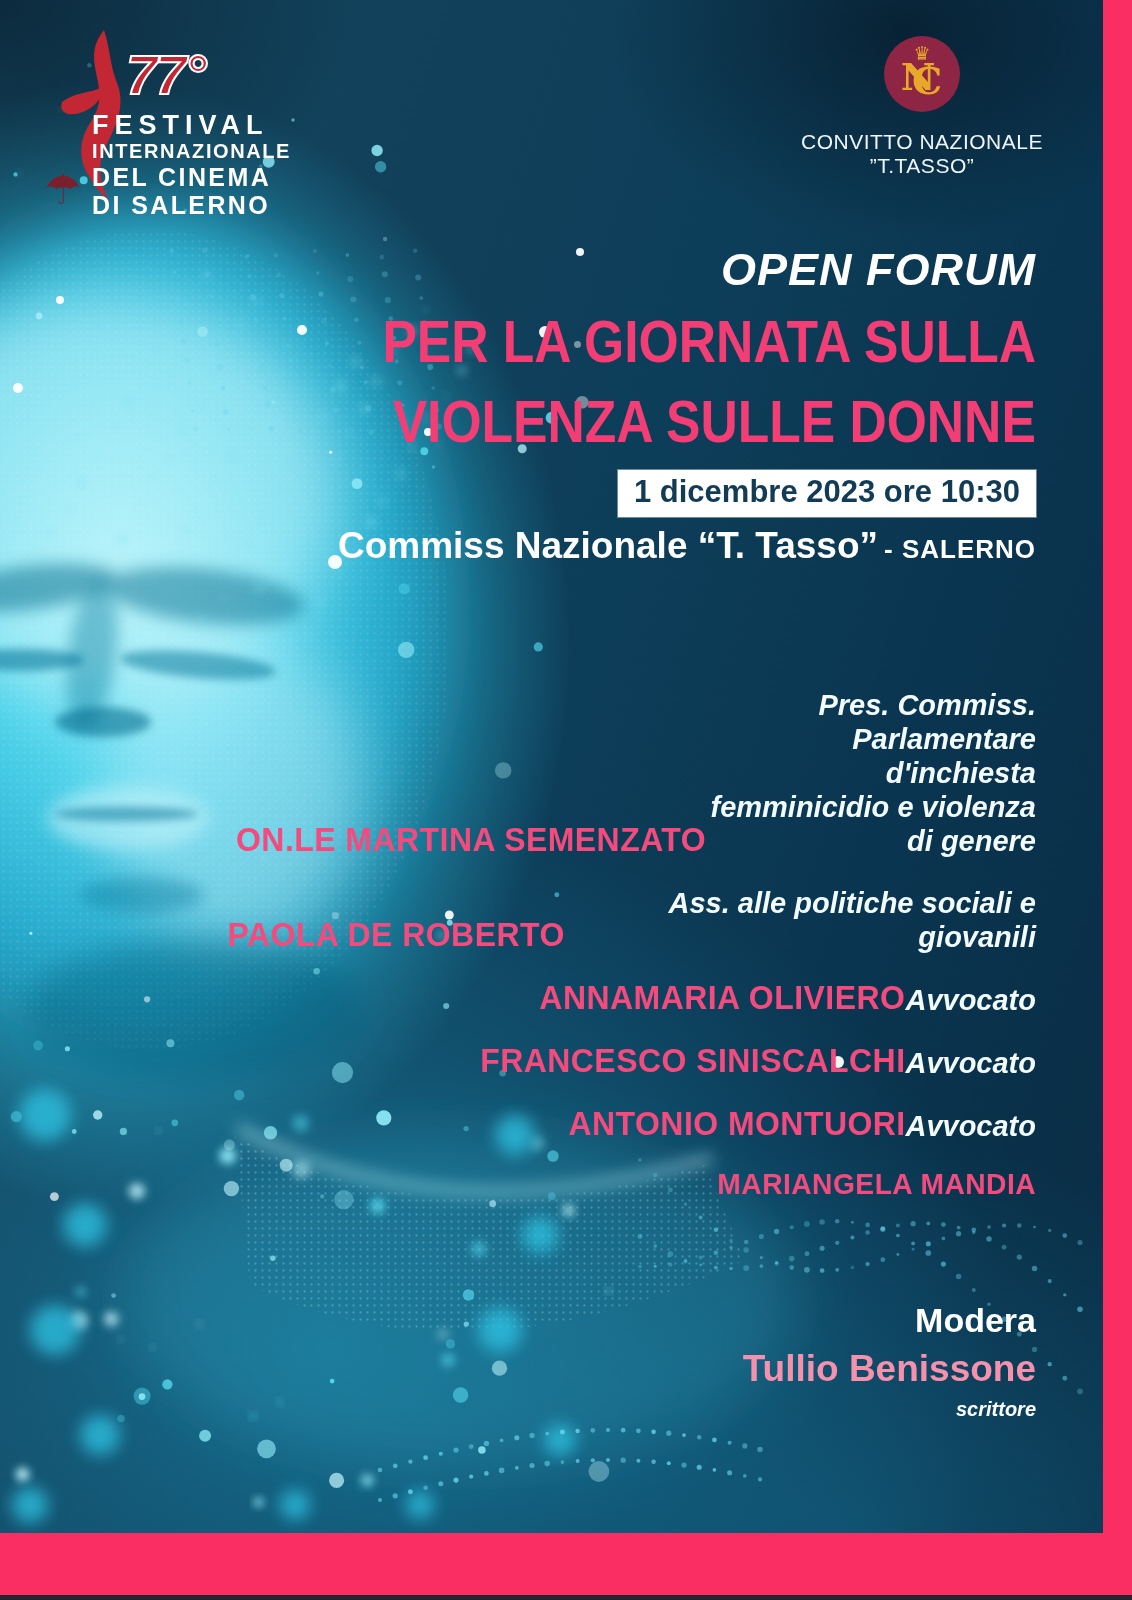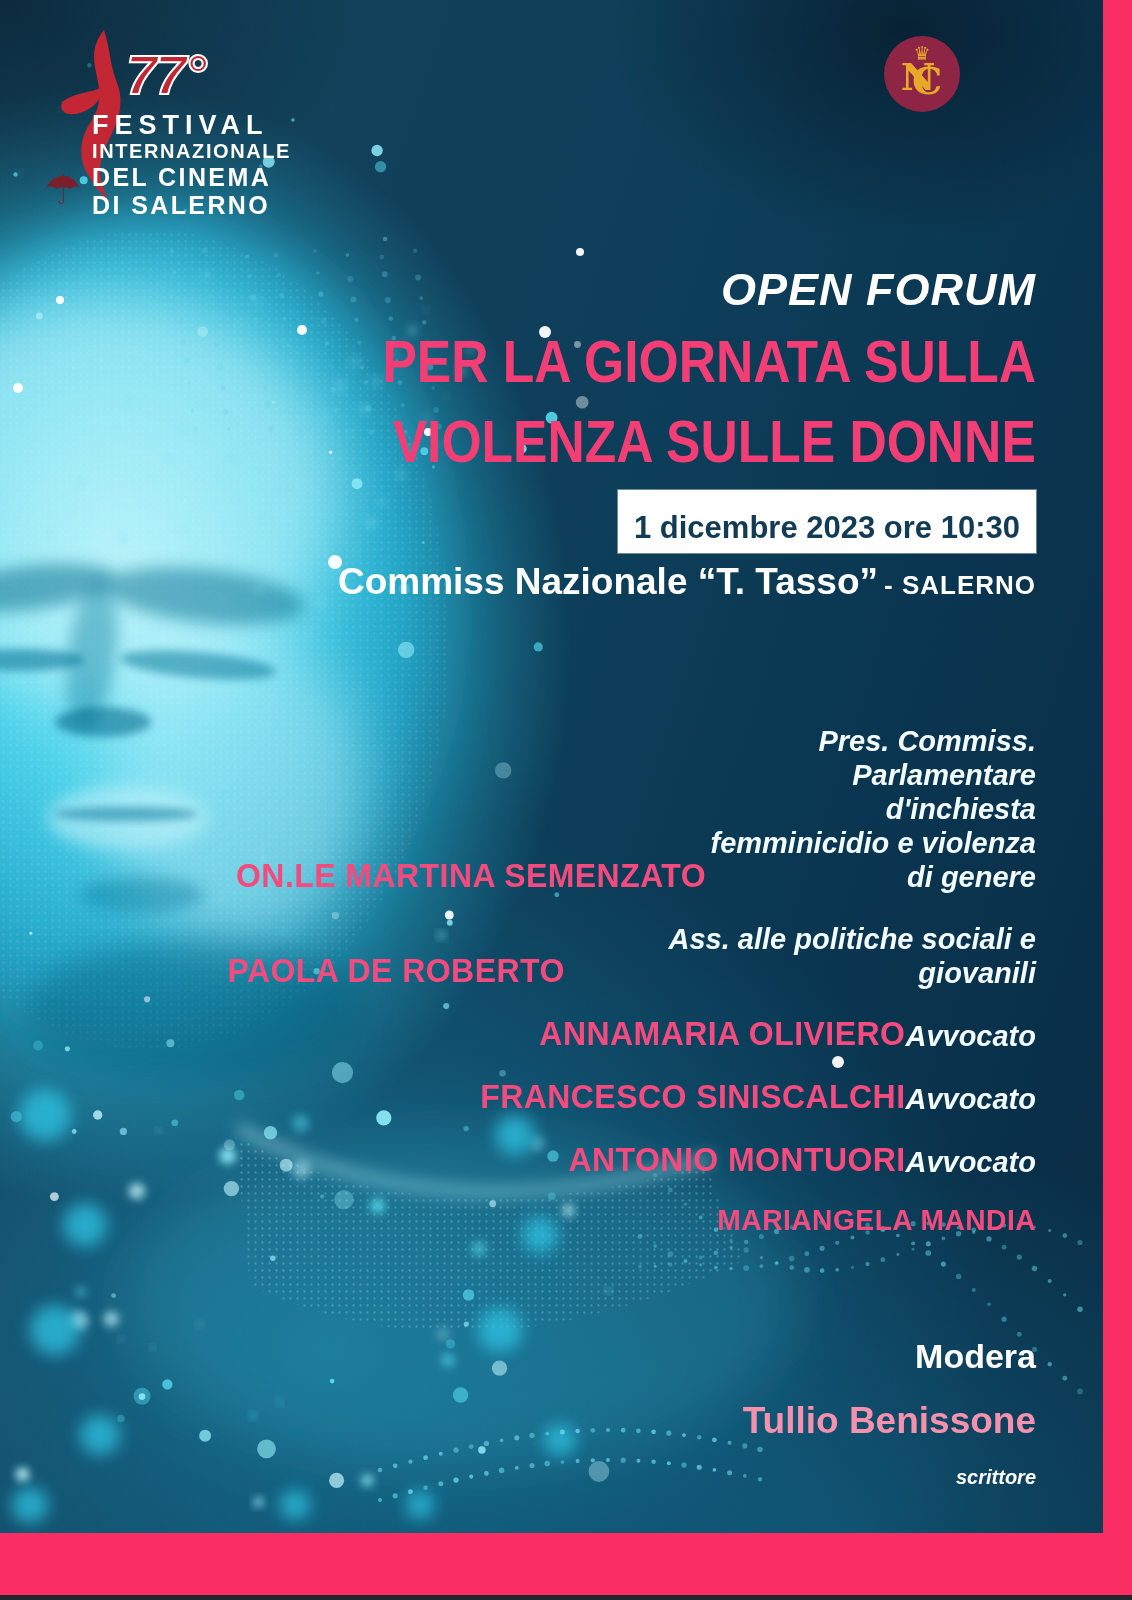--- a/index.html
+++ b/index.html
@@ -26,40 +26,40 @@
            color:var(--logo-red,#c22733);-webkit-text-stroke:2px #fff;letter-spacing:-2px;}
   .festival-lines{position:absolute;left:62px;top:88px;line-height:1.12;font-weight:700;}
   .fl0{font-size:27px;letter-spacing:6px;}
   .fl1{font-size:20px;letter-spacing:1.6px;}
   .fl2{font-size:25px;letter-spacing:2.4px;}
   .fl3{font-size:25px;letter-spacing:2.4px;}
   
   .crest{position:absolute;left:752px;top:32px;width:340px;text-align:center;}
   .crest-label{margin-top:10px;font-size:21px;letter-spacing:.5px;color:#eef6fa;font-weight:400;}
   
-  .right-col{position:absolute;top:264px;right:67px;width:830px;display:flex;flex-direction:column;
+  .right-col{position:absolute;top:244px;right:67px;width:830px;display:flex;flex-direction:column;
              align-items:flex-end;text-align:right;}
   .kicker{font-size:45px;font-weight:800;font-style:italic;letter-spacing:1px;color:#fff;}
   .big-title{margin-top:12px;font-size:60px;line-height:68px;font-weight:800;letter-spacing:0;
              color:var(--title-pink,#f23e74);transform:scaleX(.86);transform-origin:right center;white-space:nowrap;}
-  .date-box{margin-top:14px;background:#fff;padding:20px 16px 7px;box-shadow:0 0 0 1px rgba(255,255,255,.4);}
+  .date-box{margin-top:14px;background:#fff;padding:4px 16px 7px;box-shadow:0 0 0 1px rgba(255,255,255,.4);}
   .date-box span{font-size:31px;font-weight:700;color:var(--date-navy,#123c55);}
   .venue{margin-top:8px;color:#fff;white-space:nowrap;}
   .venue-main{font-size:37px;font-weight:700;}
   .venue-suffix{font-size:26px;font-weight:700;letter-spacing:1px;margin-left:6px;}
   
   .speakers{margin-top:118px;display:flex;flex-direction:column;align-items:flex-end;gap:24px;}
   .speaker{display:flex;align-items:flex-end;}
   .speaker-name{font-size:34px;font-weight:800;letter-spacing:.5px;color:var(--name-pink,#f34b7d);
                 transform:scaleX(.94);transform-origin:right center;white-space:nowrap;}
   .speaker.small .speaker-name{font-size:30px;}
   .speaker-role{margin-top:4px;font-size:29px;font-weight:700;font-style:italic;color:#f2fbfd;
                 line-height:1.17;max-width:585px;}
   
-  .moderation{margin-top:100px;display:flex;flex-direction:column;align-items:flex-end;color:#fff;gap:16px;}
+  .moderation{margin-top:100px;display:flex;flex-direction:column;align-items:flex-end;color:#fff;}
   .mod-label{font-size:34px;font-weight:700;}
   .mod-name{margin-top:8px;font-size:37px;font-weight:800;color:var(--soft-pink,#f591ad);}
   .mod-role{margin-top:8px;font-size:20px;font-weight:700;font-style:italic;}
 </style>
 </head>
 <body>
 
 <div class="poster">
   <div class="content">
 
@@ -536,20 +536,21 @@
       </div>
     </div>
 
     <div class="crest">
       <svg width="84" height="84" viewBox="0 0 84 84">
         <circle cx="42" cy="42" r="38" fill="var(--crest-maroon,#8e2544)"></circle>
         <text x="42" y="28" font-size="19" text-anchor="middle" fill="var(--crest-gold,#e8a92b)">♛</text>
         <text x="47" y="62" font-size="38" font-weight="bold" text-anchor="middle" font-family="DejaVu Serif,serif" fill="var(--crest-gold,#e8a92b)">C</text>
         <text x="38" y="58" font-size="38" font-weight="bold" text-anchor="middle" font-family="DejaVu Serif,serif" fill="var(--crest-gold,#e8a92b)">N</text>
       </svg>
+      <div class="crest-label">CONVITTO NAZIONALE ”T.TASSO”</div>
     </div>
 
     <div class="right-col">
       <div class="kicker">OPEN FORUM</div>
       <div class="big-title">PER LA GIORNATA SULLA</div>
       <div class="big-title">VIOLENZA SULLE DONNE</div>
       <div class="date-box">
         <span>1 dicembre 2023 ore 10:30</span>
       </div>
       <div class="venue">

